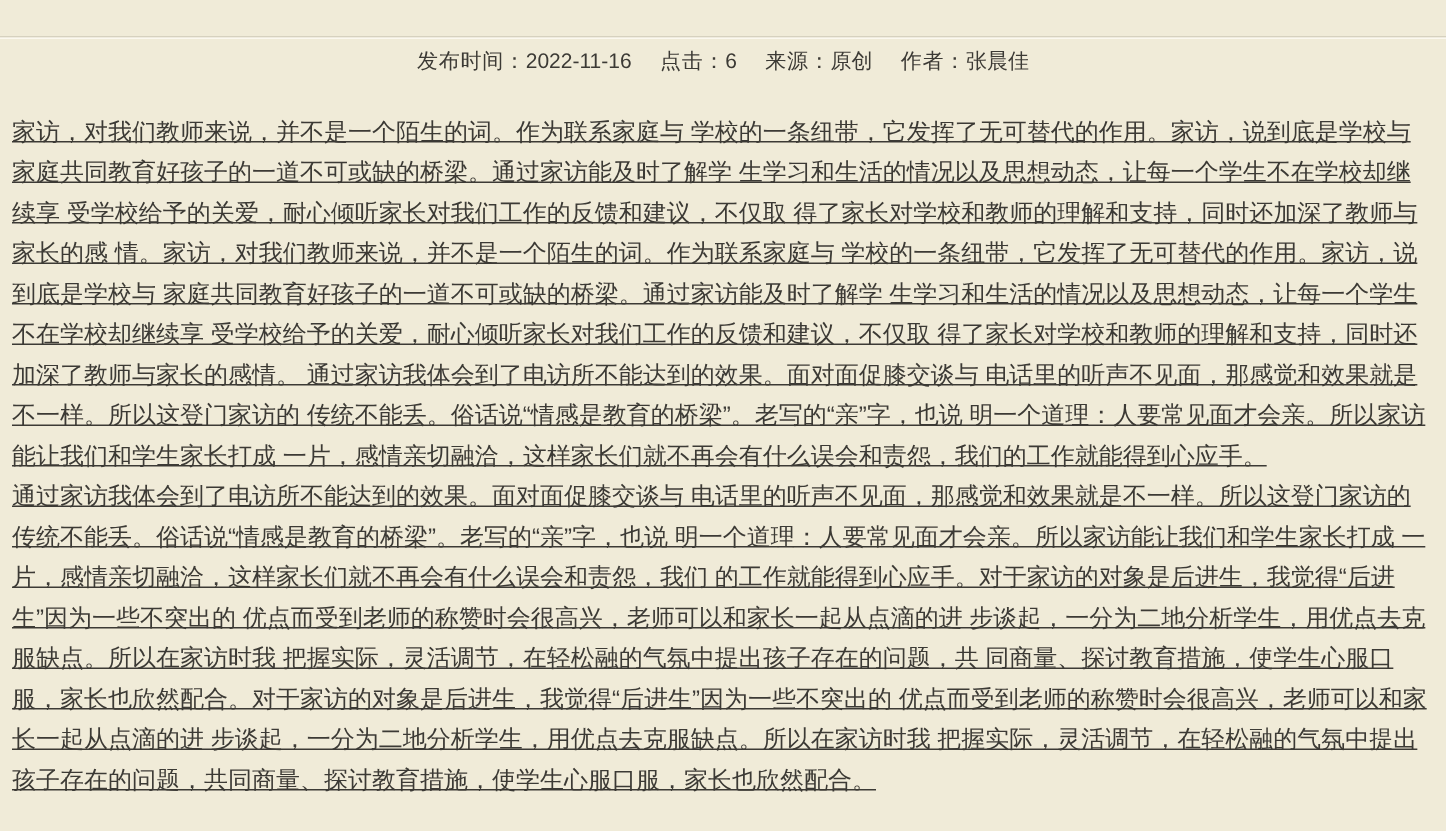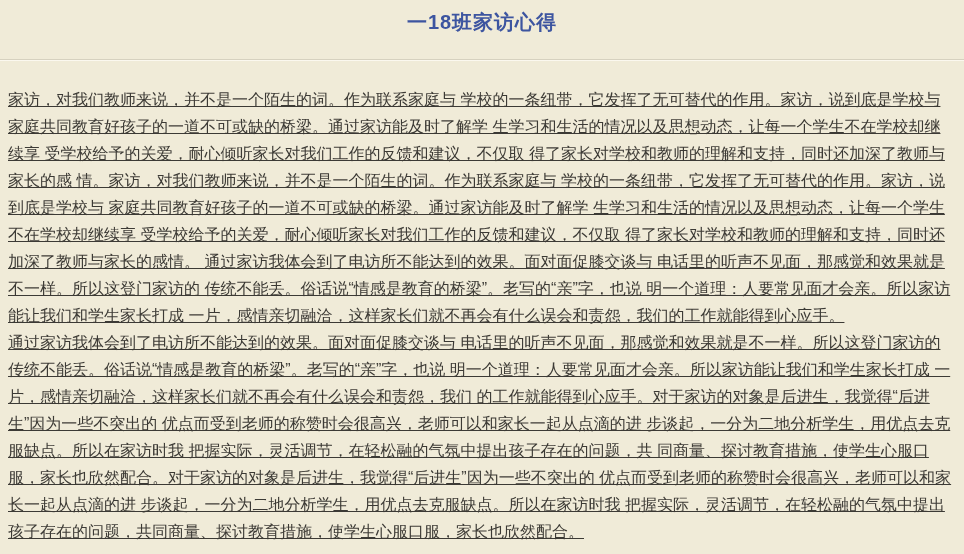--- a/index.html
+++ b/index.html
@@ -47,23 +47,28 @@
     text-align:left;
     color:var(--color-text);
   }
   .content p{margin:0;padding:0;word-break:break-all;text-decoration:underline;}
 </style>
 </head>
 <body>
 
 <div class="page">
 
-  <h1 class="article-title">一18班家访心得</h1>
 
   <hr class="divider">
 
+  <div class="meta">
+    <span class="meta-item"><span class="meta-label">发布时间：</span><span class="meta-value">2022-11-16</span></span>
+    <span class="meta-item"><span class="meta-label">点击：</span><span class="meta-value">6</span></span>
+    <span class="meta-item"><span class="meta-label">来源：</span><span class="meta-value">原创</span></span>
+    <span class="meta-item"><span class="meta-label">作者：</span><span class="meta-value">张晨佳</span></span>
+  </div>
 
   <div class="content">
     <p>家访，对我们教师来说，并不是一个陌生的词。作为联系家庭与 学校的一条纽带，它发挥了无可替代的作用。家访，说到底是学校与 家庭共同教育好孩子的一道不可或缺的桥梁。通过家访能及时了解学 生学习和生活的情况以及思想动态，让每一个学生不在学校却继续享 受学校给予的关爱，耐心倾听家长对我们工作的反馈和建议，不仅取 得了家长对学校和教师的理解和支持，同时还加深了教师与家长的感 情。家访，对我们教师来说，并不是一个陌生的词。作为联系家庭与 学校的一条纽带，它发挥了无可替代的作用。家访，说到底是学校与 家庭共同教育好孩子的一道不可或缺的桥梁。通过家访能及时了解学 生学习和生活的情况以及思想动态，让每一个学生不在学校却继续享 受学校给予的关爱，耐心倾听家长对我们工作的反馈和建议，不仅取 得了家长对学校和教师的理解和支持，同时还加深了教师与家长的感情。 通过家访我体会到了电访所不能达到的效果。面对面促膝交谈与 电话里的听声不见面，那感觉和效果就是不一样。所以这登门家访的 传统不能丢。俗话说“情感是教育的桥梁”。老写的“亲”字，也说 明一个道理：人要常见面才会亲。所以家访能让我们和学生家长打成 一片，感情亲切融洽，这样家长们就不再会有什么误会和责怨，我们的工作就能得到心应手。</p>
     <p>通过家访我体会到了电访所不能达到的效果。面对面促膝交谈与 电话里的听声不见面，那感觉和效果就是不一样。所以这登门家访的 传统不能丢。俗话说“情感是教育的桥梁”。老写的“亲”字，也说 明一个道理：人要常见面才会亲。所以家访能让我们和学生家长打成 一片，感情亲切融洽，这样家长们就不再会有什么误会和责怨，我们 的工作就能得到心应手。对于家访的对象是后进生，我觉得“后进生”因为一些不突出的 优点而受到老师的称赞时会很高兴，老师可以和家长一起从点滴的进 步谈起，一分为二地分析学生，用优点去克服缺点。所以在家访时我 把握实际，灵活调节，在轻松融的气氛中提出孩子存在的问题，共 同商量、探讨教育措施，使学生心服口服，家长也欣然配合。对于家访的对象是后进生，我觉得“后进生”因为一些不突出的 优点而受到老师的称赞时会很高兴，老师可以和家长一起从点滴的进 步谈起，一分为二地分析学生，用优点去克服缺点。所以在家访时我 把握实际，灵活调节，在轻松融的气氛中提出孩子存在的问题，共同商量、探讨教育措施，使学生心服口服，家长也欣然配合。</p>
   </div>
 
 </div>
 
 </body></html>

